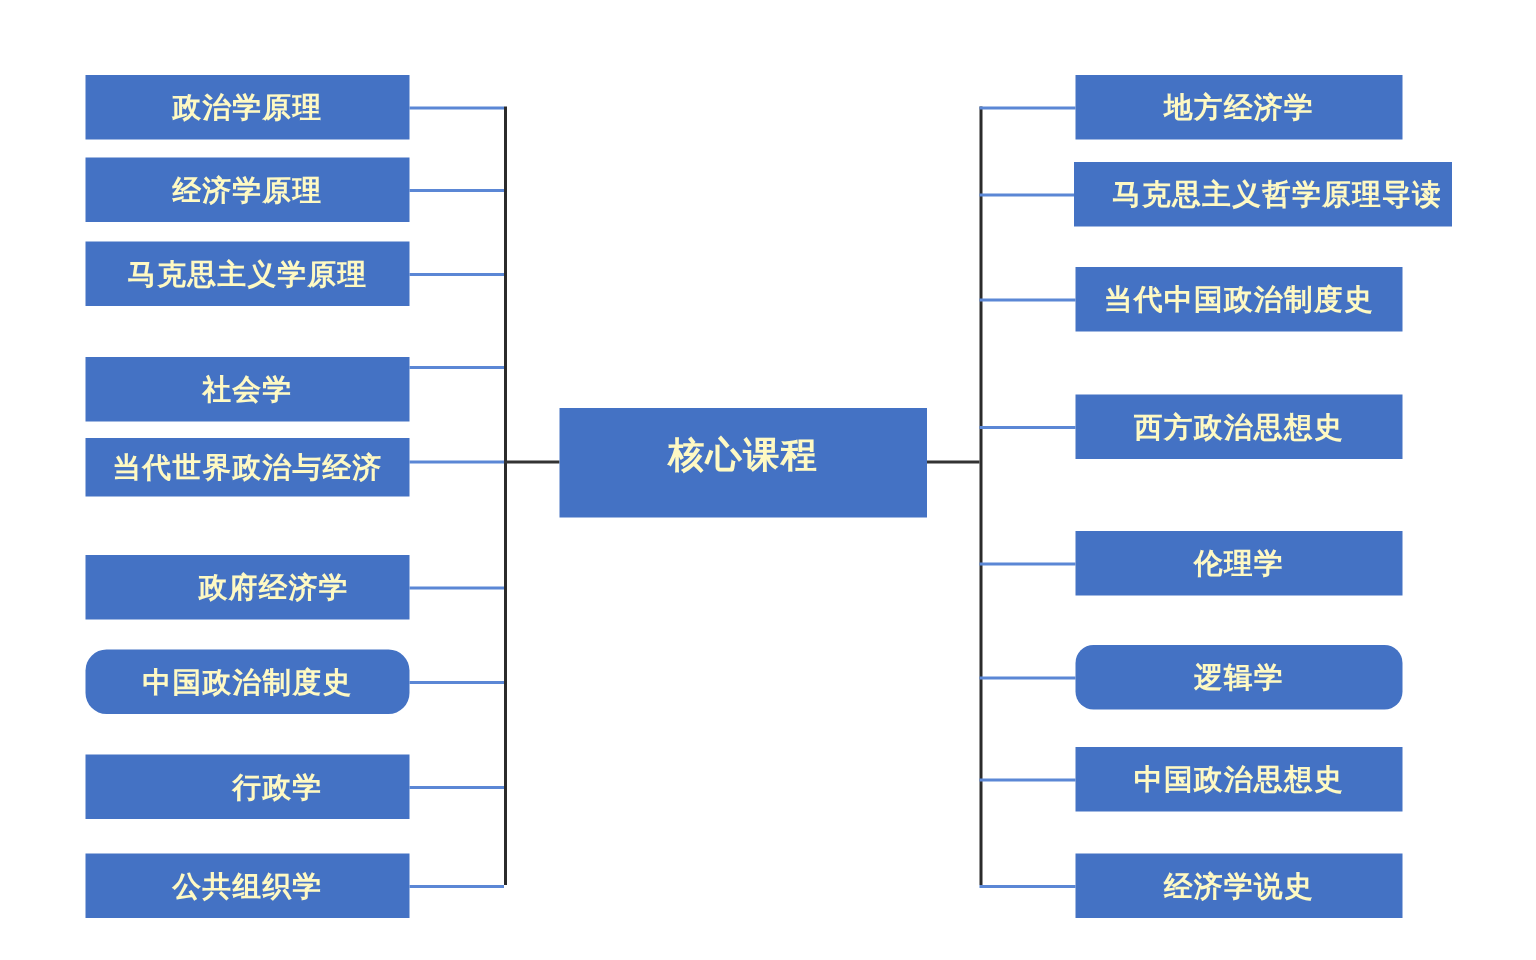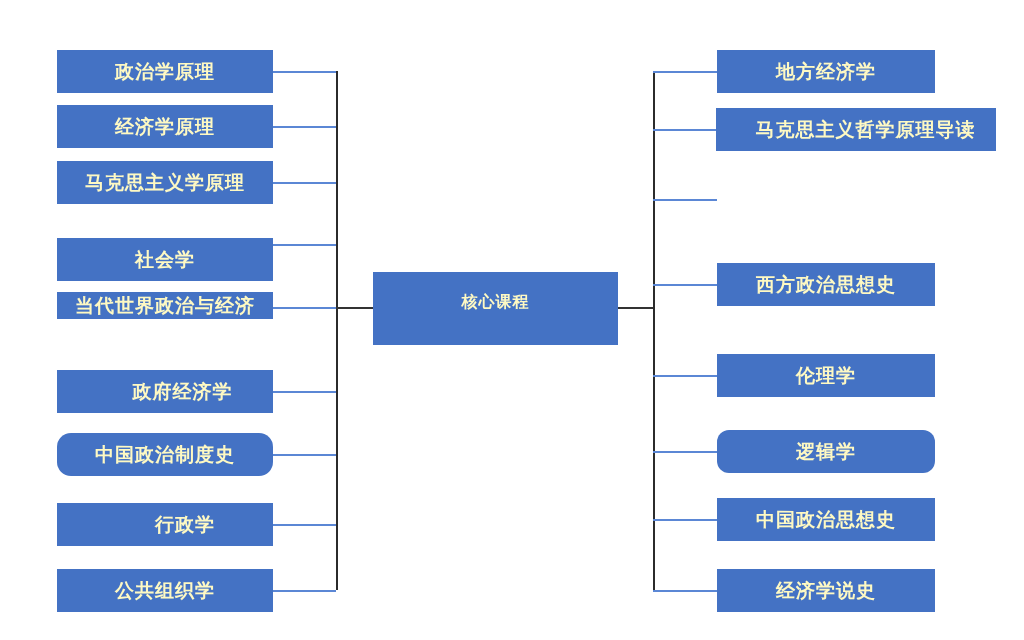--- a/index.html
+++ b/index.html
@@ -28,40 +28,40 @@
     height: 43px;
     box-sizing: border-box;
     white-space: nowrap;
   }
   
   .lbox { left: 57px; width: 216px; }
   .l0 { top: 50px; }
   .l1 { top: 105px; }
   .l2 { top: 161px; }
   .l3 { top: 238px; }
-  .l4 { top: 292px; height: 27px; }
+  .l4 { top: 292px; height: 39px; }
   .l5 { top: 370px; padding-left: 35px; }
   .l6 { top: 433px; border-radius: 14px; }
   .l7 { top: 503px; padding-left: 40px; }
   .l8 { top: 569px; }
   
   .rbox { left: 717px; width: 218px; }
   .r0 { top: 50px; }
-  .r1 { top: 108px; left: 716px; width: 280px; padding-left: 19px; }
+  .r1 { top: 108px; left: 716px; width: 252px; padding-left: 19px; }
   .r2 { top: 178px; }
   .r3 { top: 263px; }
   .r4 { top: 354px; }
   .r5 { top: 430px; border-radius: 12px; }
   .r6 { top: 498px; }
   .r7 { top: 569px; text-align: right; }
   
   .center-node {
     left: 373px; top: 272px;
     width: 245px; height: 73px;
-    font-size: 16px;
+    font-size: 24px;
   }
   .center-node span { position: relative; top: -6px; }
   
   .hline {
     position: absolute;
     height: 1.5px;
     background: #5B87D5;
   }
   .hline.dark { background: #333333; }
   .vtrunk {
@@ -135,19 +135,20 @@
   <div class="node lbox l6">中国政治制度史</div>
   <div class="node lbox l7">行政学</div>
   <div class="node lbox l8">公共组织学</div>
 
   <div class="node center-node">
     <span>核心课程</span>
   </div>
 
   <div class="node rbox r0">地方经济学</div>
   <div class="node rbox r1">马克思主义哲学原理导读</div>
+  <div class="node rbox r2">当代中国政治制度史</div>
   <div class="node rbox r3">西方政治思想史</div>
   <div class="node rbox r4">伦理学</div>
   <div class="node rbox r5">逻辑学</div>
   <div class="node rbox r6">中国政治思想史</div>
   <div class="node rbox r7">经济学说史</div>
 
 </div>
 
 </body></html>

